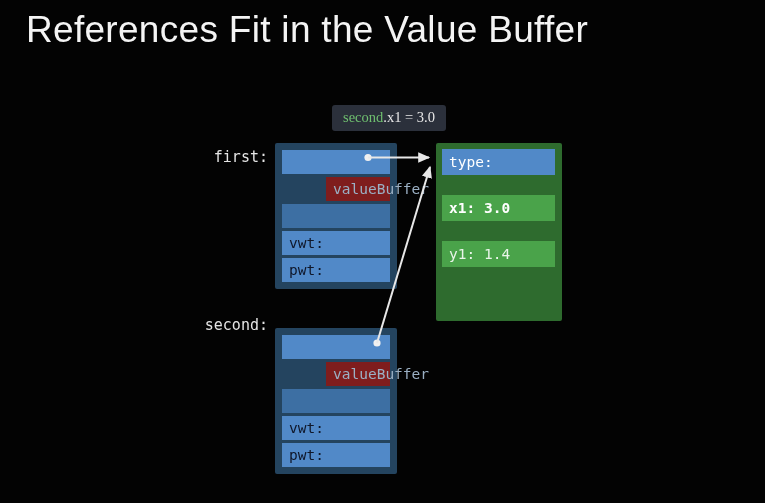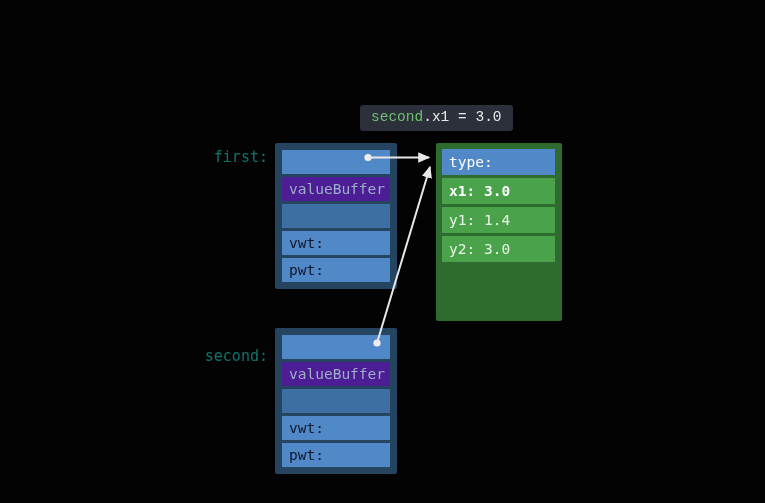--- a/index.html
+++ b/index.html
@@ -33,39 +33,39 @@
     font-size: 37px;
     font-weight: 300;
     letter-spacing: 0.3px;
     color: #f4f4f4;
     white-space: nowrap;
   }
 
   
   .code-badge {
     position: absolute;
-    left: 360px;
+    left: 332px;
     top: 105px;
     padding: 4px 11px 5px 11px;
     background: #2b303b;
     border-radius: 3px;
-    font-family: Liberation Mono, monospace;
+    font-family: Liberation Serif, serif;
     font-size: 14.5px;
     line-height: 17px;
     white-space: pre;
   }
   .code-badge .tok-ident { color: #6fbf6f; }
   .code-badge .tok-rest  { color: #e8e8e8; }
 
   
   .struct-label {
     position: absolute;
     font-family: "DejaVu Sans Mono", monospace;
     font-size: 15px;
-    color: #0f766e;
+    color: #e5e5e5;
     text-align: right;
     white-space: nowrap;
   }
   .struct-box {
     position: absolute;
     background: #24445f;
     border-radius: 2px;
     box-sizing: border-box;
     padding: 7px 7px 7px 7px;
     display: flex;
@@ -79,35 +79,36 @@
     display: flex;
     align-items: center;
     padding-left: 7px;
     font-family: "DejaVu Sans Mono", monospace;
     font-size: 14.5px;
     color: #0f172a;
     white-space: nowrap;
     position: relative;
   }
   .struct-row.dim {
-    background: #4c1d95;
+    background: #7f1d1d;
     color: #9bb0c4;
+    margin-left: 44px;
   }
   .struct-row.plain { background: #3d6fa3; }
 
   
   .heap-box {
     position: absolute;
     background: #2e6b2e;
     border-radius: 2px;
     box-sizing: border-box;
     padding: 6px 7px 6px 6px;
     display: flex;
     flex-direction: column;
-    gap: 3px;
+    gap: 20px;
   }
   .heap-row {
     height: 26px;
     box-sizing: border-box;
     display: flex;
     align-items: center;
     padding-left: 7px;
     font-family: "DejaVu Sans Mono", monospace;
     font-size: 14.5px;
     color: #eaf5ea;
@@ -127,20 +128,21 @@
     width: 765px;
     height: 503px;
     pointer-events: none;
   }
 </style>
 </head>
 <body>
 
 <div id="slide">
 
+  <div class="slide-title">References Fit in the Value Buffer</div>
 
   <div class="code-badge"><span class="tok-ident">second</span><span class="tok-rest">.x1 = 3.0</span></div>
 
   <div class="struct-label" style="left:150px; top:148px; width:118px;">first:</div>
 
   <div class="struct-box" style="left:275px; top:143px; width:122px; height:146px;">
     <div class="struct-row">
       <span></span>
     </div>
     <div class="struct-row dim">
@@ -150,21 +152,21 @@
       <span></span>
     </div>
     <div class="struct-row">
       <span>vwt:</span>
     </div>
     <div class="struct-row">
       <span>pwt:</span>
     </div>
   </div>
 
-  <div class="struct-label" style="left:140px; top:347px; width:128px;">second:</div>
+  <div class="struct-label" style="left:140px; top:316px; width:128px;">second:</div>
 
   <div class="struct-box" style="left:275px; top:328px; width:122px; height:146px;">
     <div class="struct-row">
       <span></span>
     </div>
     <div class="struct-row dim">
       <span>valueBuffer</span>
     </div>
     <div class="struct-row plain">
       <span></span>
@@ -179,23 +181,20 @@
 
   <div class="heap-box" style="left:436px; top:143px; width:126px; height:178px;">
     <div class="heap-row header">
       <span>type:</span>
     </div>
     <div class="heap-row field highlight">
       <span>x1: 3.0</span>
     </div>
     <div class="heap-row field">
       <span>y1: 1.4</span>
-    </div>
-    <div class="heap-row field">
-      <span>y2: 3.0</span>
     </div>
   </div>
 
   <svg class="arrow-layer" width="765" height="503" viewBox="0 0 765 503">
     <defs>
       <marker id="head" markerWidth="7" markerHeight="7" refX="5.4" refY="2.6" orient="auto" markerUnits="strokeWidth">
         <path d="M0,0 L6,2.6 L0,5.2 z" fill="#e8e8e8"></path>
       </marker>
     </defs>
 

